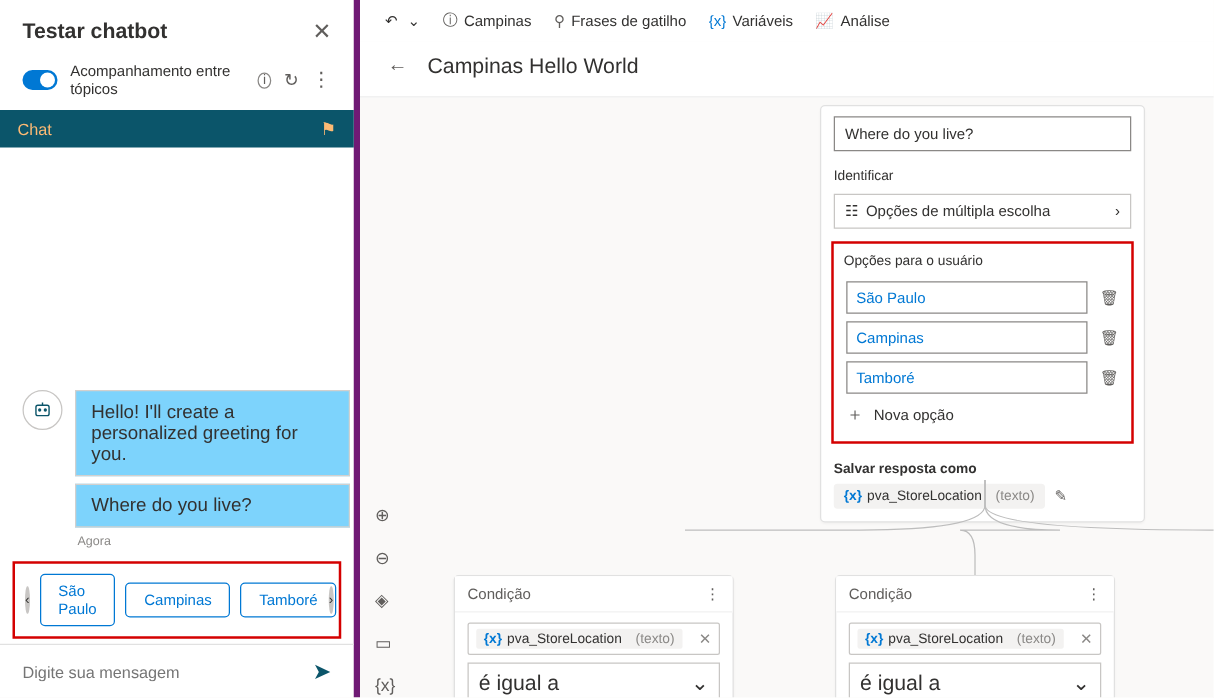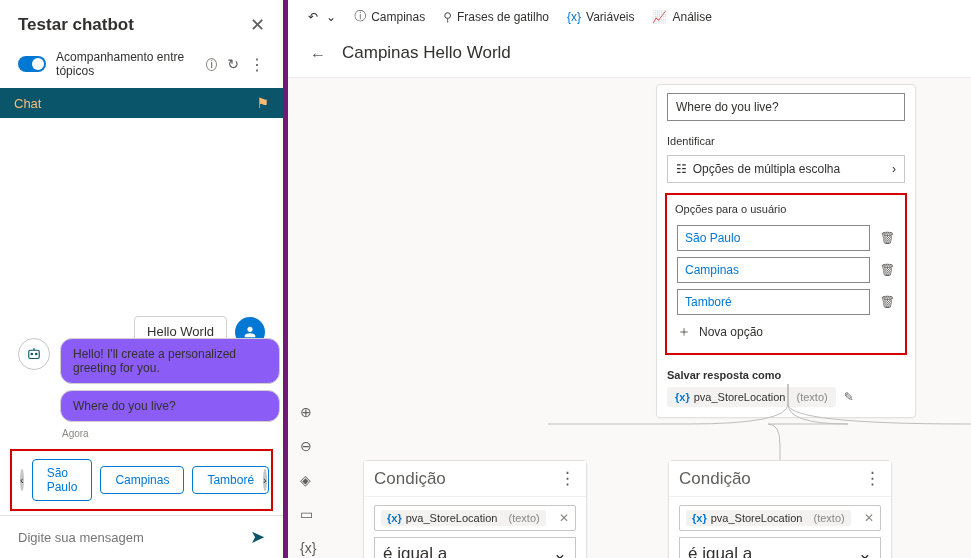--- a/index.html
+++ b/index.html
@@ -25,21 +25,21 @@
   .user-row { position: absolute; bottom: 168px; right: 18px; display: flex; align-items: center; gap: 8px; }
   .user-bubble { border: 1px solid #d2d0ce; border-radius: 4px; padding: 7px 12px; font-size: 13px; background: #fff; }
   .avatar { width: 30px; height: 30px; background: #0078d4; border-radius: 50%; display: flex; align-items: center; justify-content: center; }
   .avatar svg { width: 16px; height: 16px; fill: #fff; }
   .time1 { position: absolute; bottom: 150px; right: 58px; font-size: 10px; color: #8a8886; }
 
   .bot-row { position: absolute; bottom: 76px; left: 18px; display: flex; gap: 10px; width: 280px; }
   .bot-ico { width: 32px; height: 32px; border: 1px solid #c8c6c4; border-radius: 50%; display: flex; align-items: center; justify-content: center; color: #0b556a; flex-shrink: 0; }
   .bot-ico svg { width: 18px; height: 18px; }
   .bot-bubbles { display: flex; flex-direction: column; gap: 6px; }
-  .bot-bubble { border: 1px solid #d2d0ce; border-radius: 12px; padding: 8px 12px; font-size: 12px; background: #8b5cf6; max-width: 220px; }
+  .bot-bubble { border: 1px solid #d2d0ce; border-radius: 0; padding: 8px 12px; font-size: 15px; background: #7dd3fc; max-width: 220px; }
   .time2 { font-size: 10px; color: #8a8886; margin-left: 2px; }
 
   .suggest-row { position: absolute; bottom: 4px; left: 10px; right: 10px; display: flex; align-items: center; gap: 8px; padding: 8px; border: 2px solid #d40000; }
   .arrow-circ { width: 22px; height: 22px; border-radius: 50%; background: #c8c6c4; color: #323130; display: flex; align-items: center; justify-content: center; font-size: 11px; cursor: pointer; }
   .chip { border: 1px solid #0078d4; color: #0078d4; border-radius: 4px; padding: 6px 14px; font-size: 12px; background: #fff; cursor: pointer; }
 
   .input-row { border-top: 1px solid #e1e1e1; padding: 10px 18px; display: flex; align-items: center; gap: 27px; }
   .msg-input { flex: 1; border: none; outline: none; font-size: 13px; color: #605e5c; }
   .send-ico { color: #0b556a; font-size: 18px; cursor: pointer; }
 
@@ -71,21 +71,21 @@
   .var-pill { background: #f3f2f1; border-radius: 3px; padding: 4px 8px; font-size: 11px; display: inline-flex; align-items: center; gap: 4px; }
   .vx { color: #0078d4; font-weight: 600; }
   .muted { color: #8a8886; }
   .pencil { color: #605e5c; cursor: pointer; }
 
   svg.connector { position: absolute; top: 306px; left: 260px; width: 520px; height: 90px; pointer-events: none; }
 
   .cond { top: 382px; width: 224px; }
   .cond.c1 { left: 75px; }
   .cond.c2 { left: 380px; }
-  .cond-head { display: flex; justify-content: space-between; align-items: center; padding: 7px 10px; font-size: 17px; background: #fff; border-bottom: 1px solid #f1f1f1; color: #605e5c; }
+  .cond-head { display: flex; justify-content: space-between; align-items: center; padding: 7px 10px; font-size: 12px; background: #fff; border-bottom: 1px solid #f1f1f1; color: #605e5c; }
   .cond-body { padding: 8px 10px; display: flex; flex-direction: column; gap: 6px; }
   .pillbox { border: 1px solid #c8c6c4; border-radius: 2px; padding: 4px 6px; display: flex; align-items: center; justify-content: space-between; }
   .pillbox .left-pill { display: flex; align-items: center; gap: 4px; background: #f3f2f1; padding: 2px 6px; border-radius: 2px; font-size: 11px; }
   .xsm { color: #8a8886; cursor: pointer; font-size: 12px; }
   .sel { border: 1px solid #c8c6c4; padding: 5px 8px; display: flex; justify-content: space-between; align-items: center; font-size: 17px; cursor: pointer; }
   .ellips { cursor: pointer; color: #605e5c; }
 
   .tool-rail { position: absolute; left: 12px; top: 326px; display: flex; flex-direction: column; gap: 18px; color: #605e5c; font-size: 14px; }
   .tool-rail div { cursor: pointer; }
 

